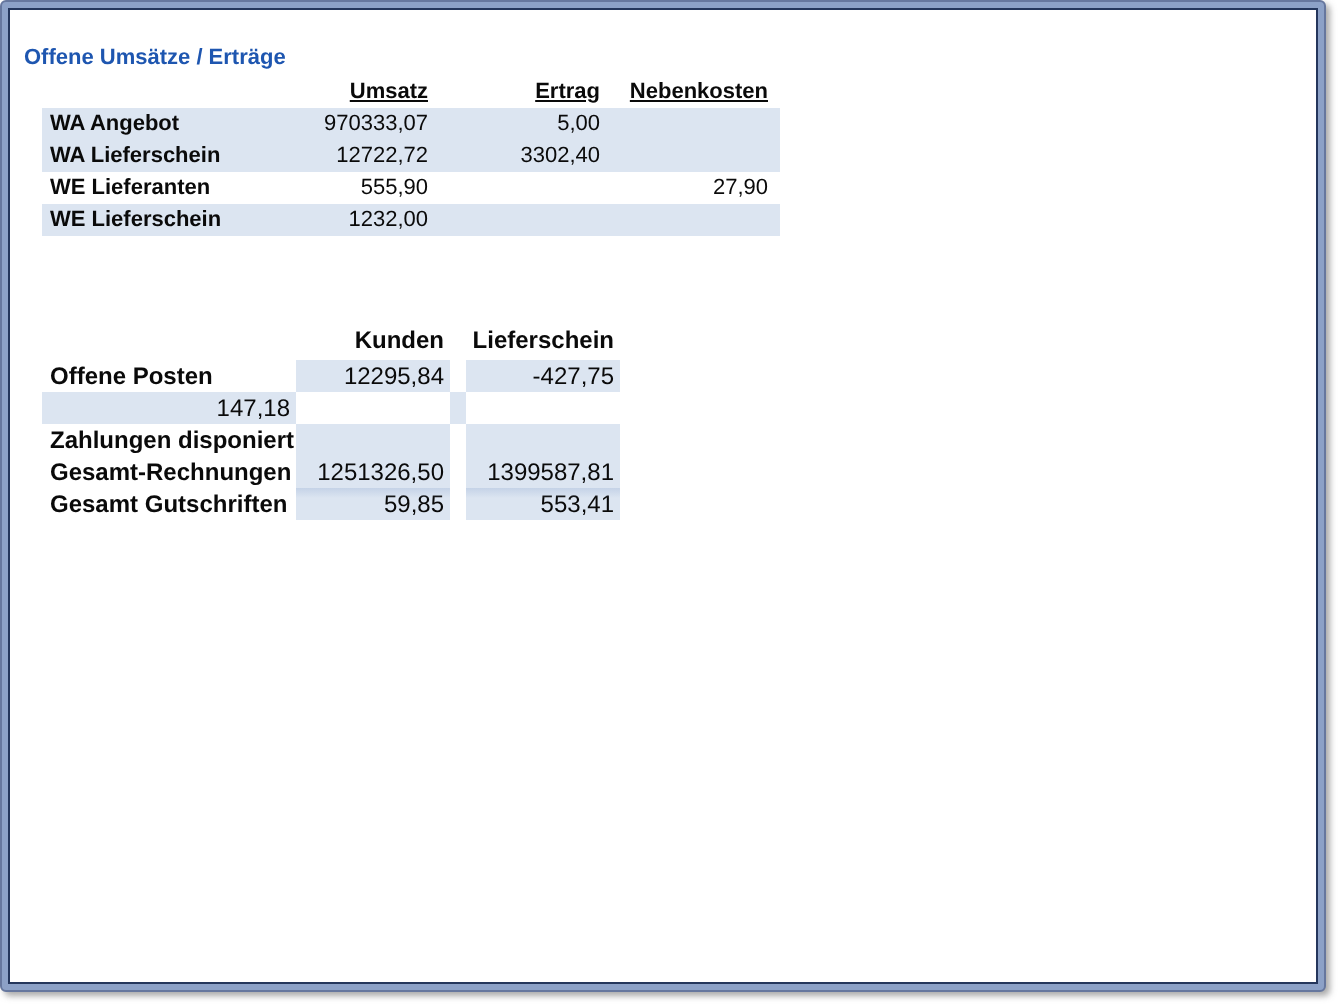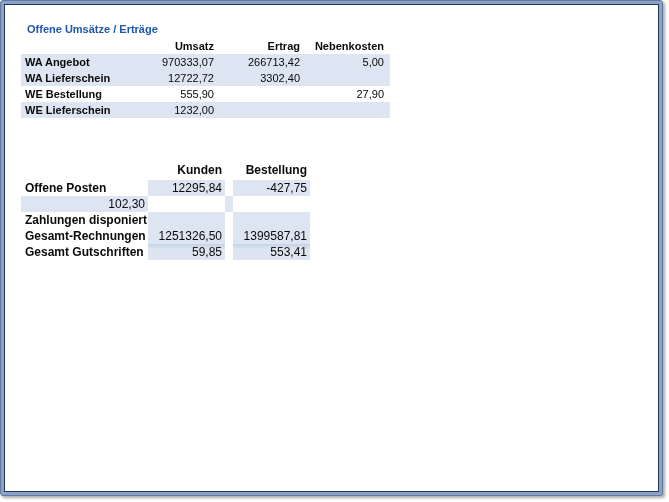--- a/index.html
+++ b/index.html
@@ -28,21 +28,21 @@
     left: 3px;
     top: 3px;
     right: 3px;
     bottom: 3px;
     background: #ffffff;
     border: 1px solid #24365c;
     overflow: hidden;
   }
   .page-title {
     position: absolute;
-    left: 22px;
+    left: 7px;
     top: 18px;
     font-size: 11px;
     font-weight: bold;
     color: #1e56b0;
     white-space: nowrap;
   }
   
   .t1 {
     position: absolute;
     left: 16px;
@@ -51,21 +51,21 @@
     font-size: 11px;
     color: #0a0a0a;
   }
   .t1 .trow {
     display: grid;
     grid-template-columns: 103px 96px 86px 84px;
     height: 16px;
     line-height: 16px;
   }
   .t1 .trow.shaded { background: #dce5f1; }
-  .t1 .hrow { font-weight: bold; }
+  .t1 .hrow { font-weight: bold; text-decoration: underline; }
   .cell { box-sizing: border-box; overflow: hidden; white-space: nowrap; }
   .cell.lbl { font-weight: bold; padding-left: 4px; }
   .cell.num { text-align: right; padding-right: 6px; }
   
   .t2 {
     position: absolute;
     left: 16px;
     top: 157px;
     width: 289px;
     font-size: 12px;
@@ -101,58 +101,57 @@
     <div class="t1">
       <div class="trow hrow">
         <div class="cell"></div>
         <div class="cell num">Umsatz</div>
         <div class="cell num">Ertrag</div>
         <div class="cell num">Nebenkosten</div>
       </div>
       <div class="trow shaded">
         <div class="cell lbl">WA Angebot</div>
         <div class="cell num">970333,07</div>
-        <div class="cell num">266713,42</div>
         <div class="cell num">5,00</div>
       </div>
       <div class="trow shaded">
         <div class="cell lbl">WA Lieferschein</div>
         <div class="cell num">12722,72</div>
         <div class="cell num">3302,40</div>
         <div class="cell num"></div>
       </div>
       <div class="trow">
-        <div class="cell lbl">WE Bestellung</div>
+        <div class="cell lbl">WE Lieferanten</div>
         <div class="cell num">555,90</div>
         <div class="cell num"></div>
         <div class="cell num">27,90</div>
       </div>
       <div class="trow shaded">
         <div class="cell lbl">WE Lieferschein</div>
         <div class="cell num">1232,00</div>
         <div class="cell num"></div>
         <div class="cell num"></div>
       </div>
     </div>
 
     <div class="t2">
       <div class="trow hrow">
         <div class="cell"></div>
         <div class="cell num">Kunden</div>
         <div class="cell"></div>
-        <div class="cell num">Bestellung</div>
+        <div class="cell num">Lieferschein</div>
       </div>
       <div class="trow">
         <div class="cell lbl">Offene Posten</div>
         <div class="cell num block">12295,84</div>
         <div class="cell"></div>
         <div class="cell num block">-427,75</div>
       </div>
       <div class="trow">
-        <div class="cell num block">102,30</div>
+        <div class="cell num block">147,18</div>
         <div class="cell"></div>
         <div class="cell num block"></div>
       </div>
       <div class="trow">
         <div class="cell lbl">Zahlungen disponiert</div>
         <div class="cell num block"></div>
         <div class="cell"></div>
         <div class="cell num block"></div>
       </div>
       <div class="trow">

